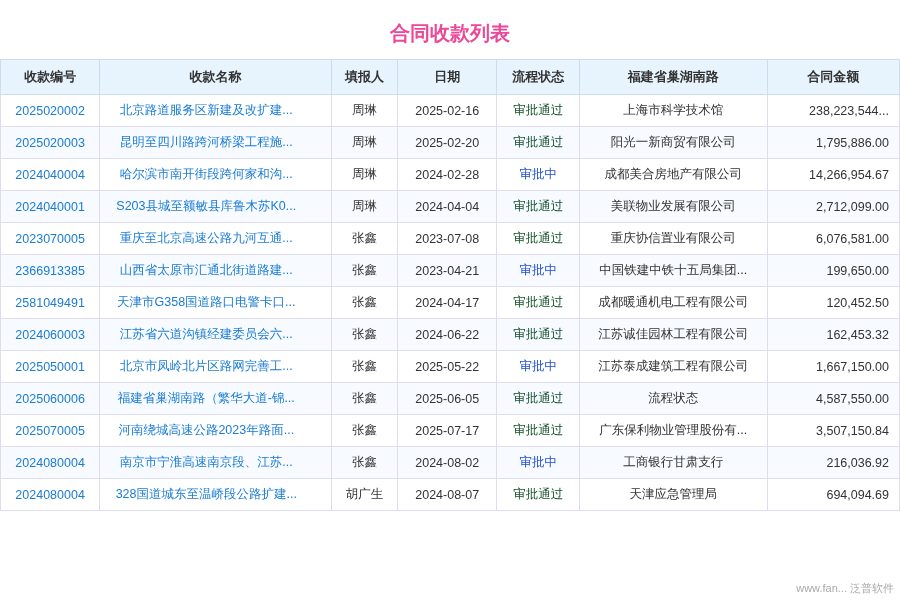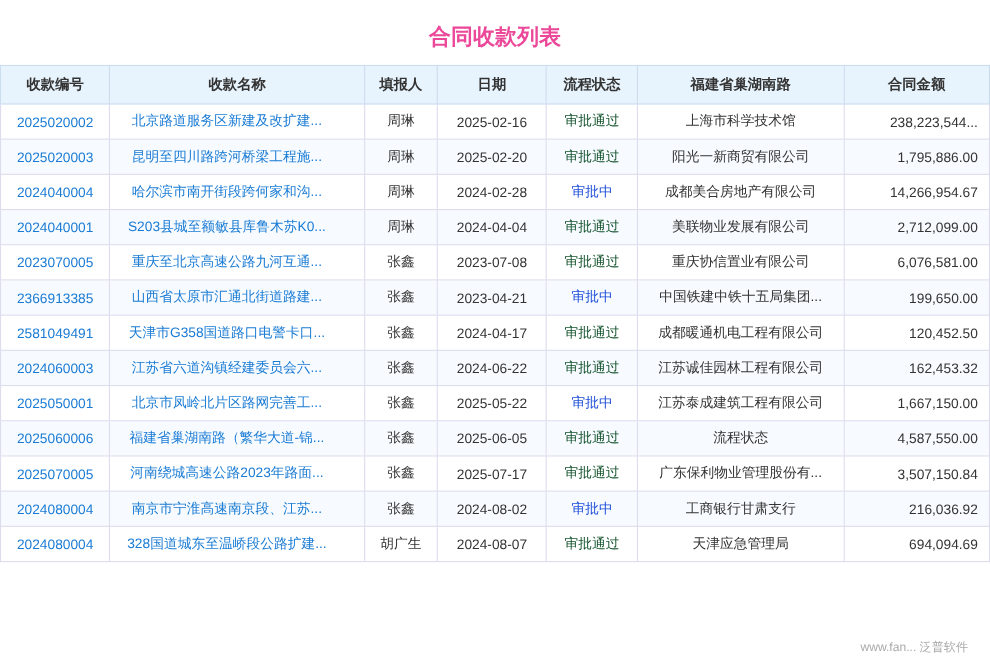--- a/index.html
+++ b/index.html
@@ -79,21 +79,21 @@
       color: #1d4ed8;
       font-weight: 500;
     }
     .amount-cell {
       text-align: right;
       padding-right: 10px;
     }
     .watermark {
       position: fixed;
       bottom: 4px;
-      right: 20px;
+      right: 6px;
       font-size: 11px;
       color: #aaa;
     }
   </style>
 </head>
 <body>
 
 <div class="page-container">
   <div class="page-title">合同收款列表</div>
   <table>

